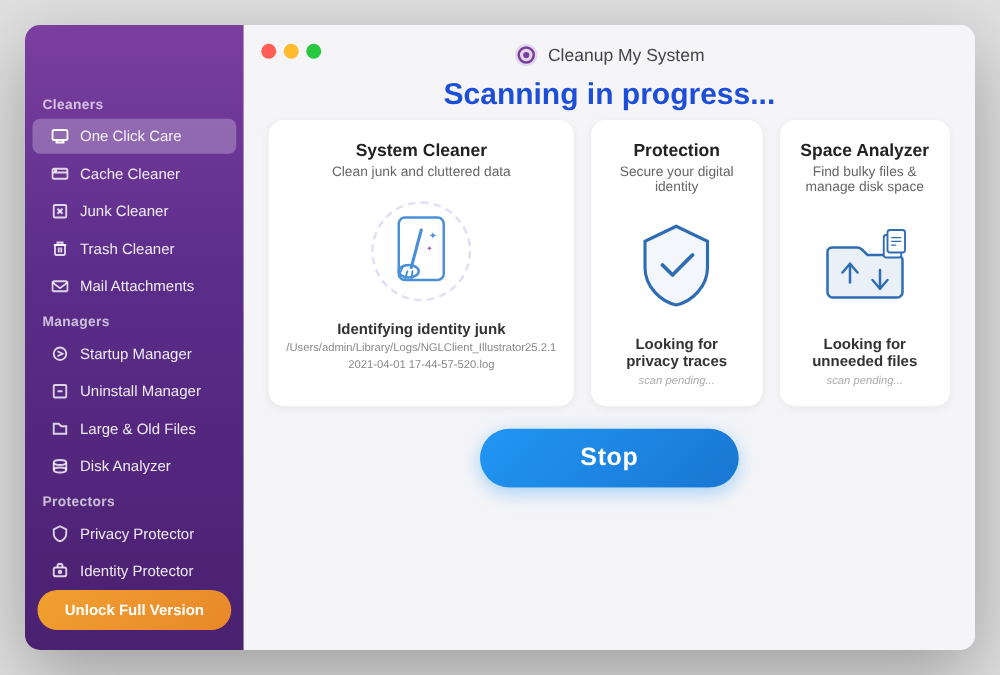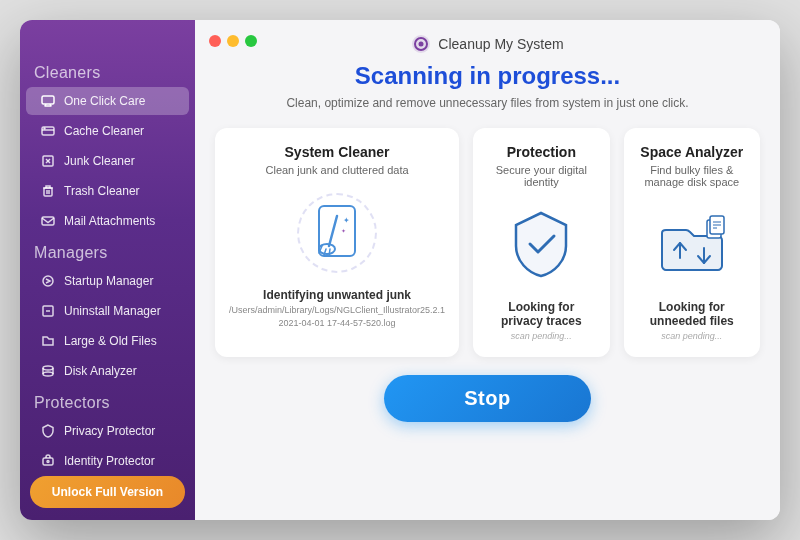--- a/index.html
+++ b/index.html
@@ -30,22 +30,22 @@
       flex-direction: column;
       padding: 36px 0 16px 0;
       flex-shrink: 0;
     }
     .tl { width: 12px; height: 12px; border-radius: 50%; }
     .tl-red { background: #ff5f57; }
     .tl-yellow { background: #febc2e; }
     .tl-green { background: #28c840; }
     .sidebar-section-label {
       color: rgba(255,255,255,0.7);
-      font-size: 16px;
-      font-weight: 400;
+      font-size: 11px;
+      font-weight: 700;
       padding: 8px 14px 4px 14px;
       letter-spacing: 0.3px;
     }
     .sidebar-item {
       display: flex;
       align-items: center;
       gap: 8px;
       padding: 6px 14px;
       color: rgba(255,255,255,0.9);
       font-size: 12px;
@@ -319,21 +319,20 @@
           <circle cx="10" cy="10" r="9" fill="#7b3fa0" opacity="0.15"></circle>
           <circle cx="10" cy="10" r="6" fill="none" stroke="#7b3fa0" stroke-width="2"></circle>
           <circle cx="10" cy="10" r="2.5" fill="#7b3fa0"></circle>
         </svg>
         <span style="font-size:14px; color:#444; font-weight:500;">Cleanup My System</span>
       </div>
     </div>
 
     <div class="main-content">
       <h1 class="scanning-title">Scanning in progress...</h1>
-      <p class="scanning-subtitle">Clean, optimize and remove unnecessary files from system in just one click.</p>
 
       <div class="cards-container">
 
         <div class="card card-1">
           <div class="card-title">System Cleaner</div>
           <div class="card-subtitle">Clean junk and cluttered data</div>
           <div class="card-illustration">
             <div class="spin-dots"></div>
             <svg width="60" height="65" viewBox="0 0 60 65" fill="none">
 
@@ -342,21 +341,21 @@
               <line x1="30" y1="15" x2="22" y2="45" stroke="#4a90d9" stroke-width="2.5" stroke-linecap="round"></line>
               <ellipse cx="20" cy="48" rx="8" ry="5" fill="none" stroke="#4a90d9" stroke-width="2"></ellipse>
               <line x1="15" y1="45" x2="12" y2="52" stroke="#4a90d9" stroke-width="1.5" stroke-linecap="round"></line>
               <line x1="19" y1="48" x2="17" y2="54" stroke="#4a90d9" stroke-width="1.5" stroke-linecap="round"></line>
               <line x1="23" y1="48" x2="22" y2="55" stroke="#4a90d9" stroke-width="1.5" stroke-linecap="round"></line>
 
               <text x="36" y="22" font-size="8" fill="#4a90d9">✦</text>
               <text x="34" y="32" font-size="6" fill="#9b59b6">✦</text>
             </svg>
           </div>
-          <div class="card-status">Identifying unwanted junk</div>
+          <div class="card-status">Identifying identity junk</div>
           <div class="card-detail">/Users/admin/Library/Logs/NGLClient_Illustrator25.2.1 2021-04-01 17-44-57-520.log</div>
         </div>
 
         <div class="card">
           <div class="card-title">Protection</div>
           <div class="card-subtitle">Secure your digital identity</div>
           <div class="card-illustration">
             <svg width="70" height="75" viewBox="0 0 70 75" fill="none">
               <path d="M35 5 L10 17 L10 38 C10 53 22 65 35 68 C48 65 60 53 60 38 L60 17 Z" fill="none" stroke="#2e6db4" stroke-width="2.5"></path>
               <path d="M35 5 L10 17 L10 38 C10 53 22 65 35 68 C48 65 60 53 60 38 L60 17 Z" fill="rgba(46,109,180,0.06)"></path>

